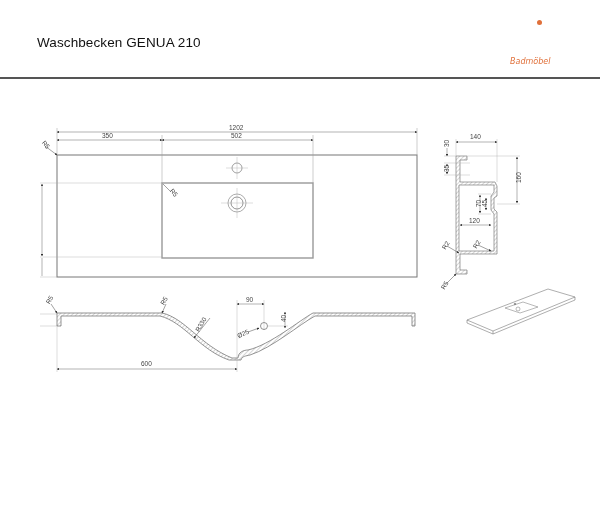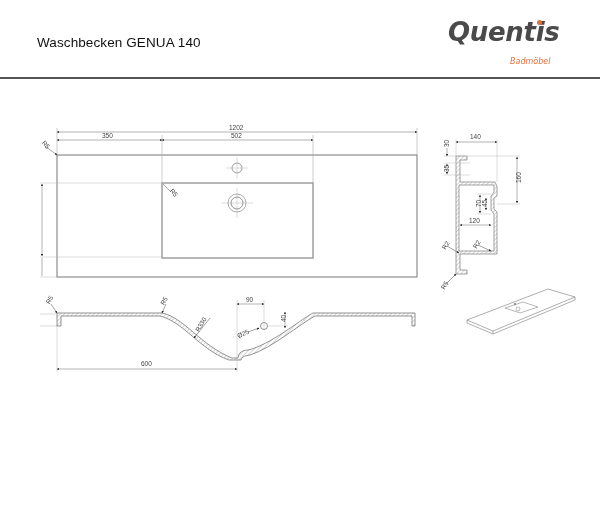--- a/index.html
+++ b/index.html
@@ -9,24 +9,23 @@
   .logo-main { position: absolute; left: 0; top: 0; font-size: 26px; font-style: italic; font-weight: bold; color: #4a4a4a; letter-spacing: -0.3px; font-family: "DejaVu Sans", sans-serif; }
   .logo-sub { position: absolute; left: 62px; top: 40px; font-size: 8px; font-style: italic; color: #e0703a; font-family: "DejaVu Sans", sans-serif; }
   .logo-dot { position: absolute; left: 89px; top: 3px; width: 5px; height: 5px; border-radius: 50%; background: #e0703a; }
   .rule { position: absolute; left: 0; top: 77px; width: 600px; height: 2px; background: #555; }
   svg.drawing { position: absolute; left: 0; top: 0; }
   .dim { font-family: "Liberation Sans", sans-serif; font-size: 6.5px; fill: #444; }
 </style>
 </head>
 <body>
 
-<div class="title">Waschbecken GENUA 140</div>
+<div class="title">Waschbecken GENUA 210</div>
 
 <div class="logo">
-  <span class="logo-main">Quentis</span>
   <span class="logo-dot"></span>
   <span class="logo-sub">Badmöbel</span>
 </div>
 
 <div class="rule"></div>
 
 <svg class="drawing" width="600" height="516" viewBox="0 0 600 516">
   <defs>
     <pattern id="hatch" width="3" height="3" patternUnits="userSpaceOnUse" patternTransform="rotate(45)">
       <line x1="0" y1="0" x2="0" y2="3" stroke="#999" stroke-width="0.8"></line>

